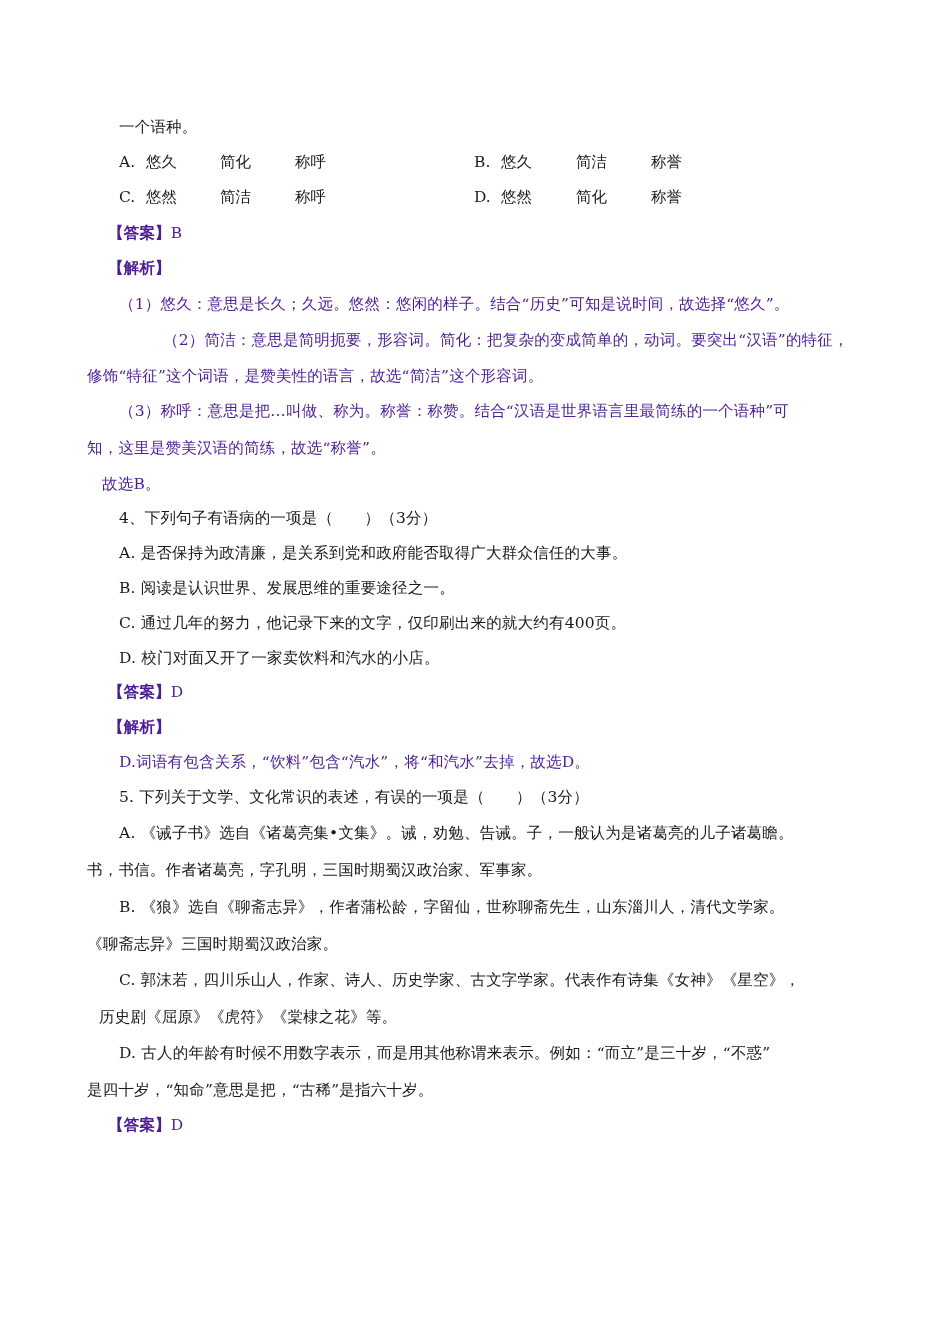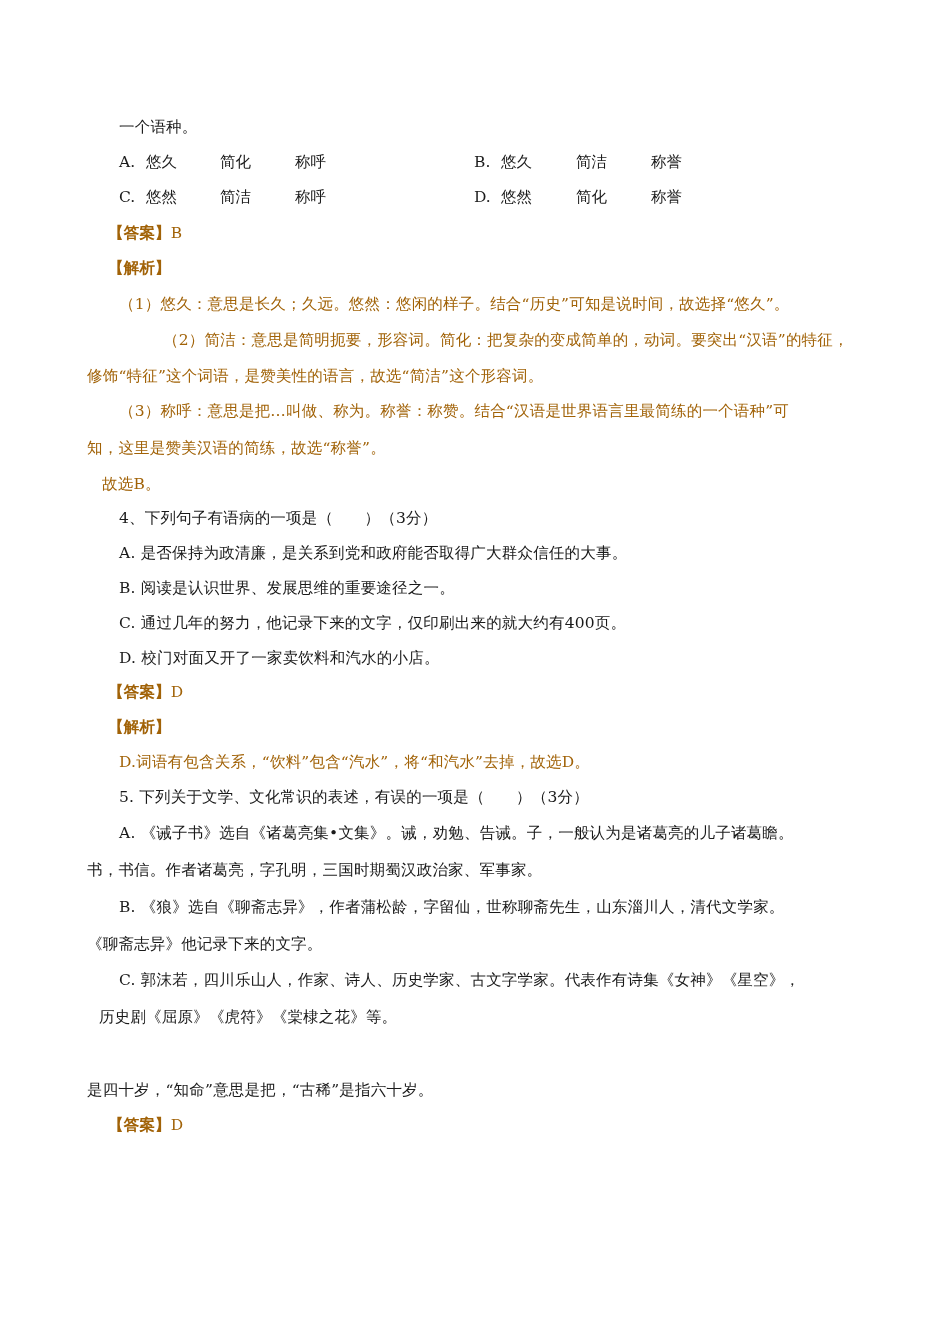--- a/index.html
+++ b/index.html
@@ -1,20 +1,20 @@
 <!DOCTYPE html>
 <html><head>
 <meta charset="utf-8">
 <style>
   html, body { margin: 0; padding: 0; background: #ffffff; }
   body { width: 950px; height: 1344px; position: relative; overflow: hidden;
          font-family: "DejaVu Serif", "Liberation Serif", serif; color: #1a1a1a; }
   .page { position: absolute; left: 0; top: 0; width: 950px; height: 1344px; }
   .line { position: absolute; font-size: 15.5px; line-height: 20px; white-space: nowrap; letter-spacing: 0.2px; }
-  .red { color: #a16207; }
+  .red { color: #4c1d95; }
   .bold { font-weight: bold; }
   .opt { position: absolute; font-size: 15.5px; line-height: 20px; white-space: nowrap; }
 </style>
 </head>
 <body>
 
 <div class="page">
 
   <div class="line" style="left:119px;top:117px;">一个语种。</div>
 
@@ -59,22 +59,23 @@
   <div class="line red" style="left:108px;top:682px;">
     <span class="bold">【答案】</span><span>D</span>
   </div>
   <div class="line red bold" style="left:108px;top:717px;">【解析】</div>
   <div class="line red" style="left:119px;top:752px;">D.词语有包含关系，“饮料”包含“汽水”，将“和汽水”去掉，故选D。</div>
 
   <div class="line" style="left:119px;top:787px;">5. 下列关于文学、文化常识的表述，有误的一项是（　　）（3分）</div>
   <div class="line" style="left:119px;top:823px;">A.  《诫子书》选自《诸葛亮集•文集》。诫，劝勉、告诫。子，一般认为是诸葛亮的儿子诸葛瞻。</div>
   <div class="line" style="left:87px;top:860px;">书，书信。作者诸葛亮，字孔明，三国时期蜀汉政治家、军事家。</div>
   <div class="line" style="left:119px;top:897px;">B.  《狼》选自《聊斋志异》，作者蒲松龄，字留仙，世称聊斋先生，山东淄川人，清代文学家。</div>
-  <div class="line" style="left:87px;top:934px;">《聊斋志异》他记录下来的文字。</div>
+  <div class="line" style="left:87px;top:934px;">《聊斋志异》三国时期蜀汉政治家。</div>
   <div class="line" style="left:119px;top:970px;">C.  郭沫若，四川乐山人，作家、诗人、历史学家、古文字学家。代表作有诗集《女神》《星空》，</div>
   <div class="line" style="left:87px;top:1007px;margin-left:12px;">历史剧《屈原》《虎符》《棠棣之花》等。</div>
+  <div class="line" style="left:119px;top:1043px;">D.  古人的年龄有时候不用数字表示，而是用其他称谓来表示。例如：“而立”是三十岁，“不惑”</div>
   <div class="line" style="left:87px;top:1080px;">是四十岁，“知命”意思是把，“古稀”是指六十岁。</div>
 
   <div class="line red" style="left:108px;top:1115px;">
     <span class="bold">【答案】</span><span>D</span>
   </div>
 
 </div>
 
 </body></html>

